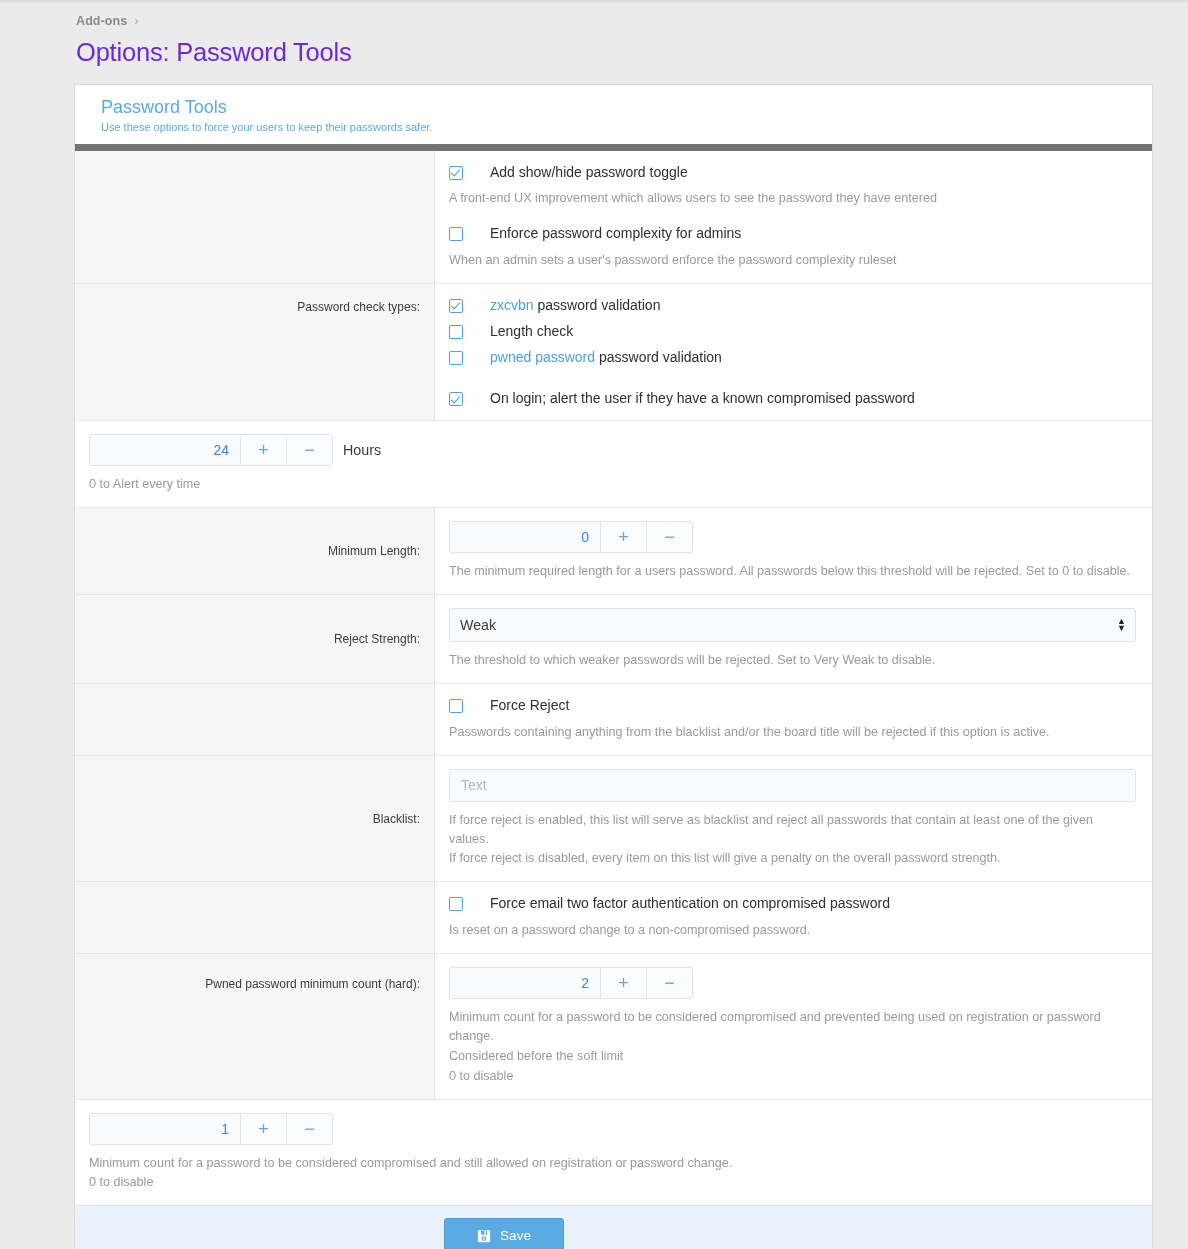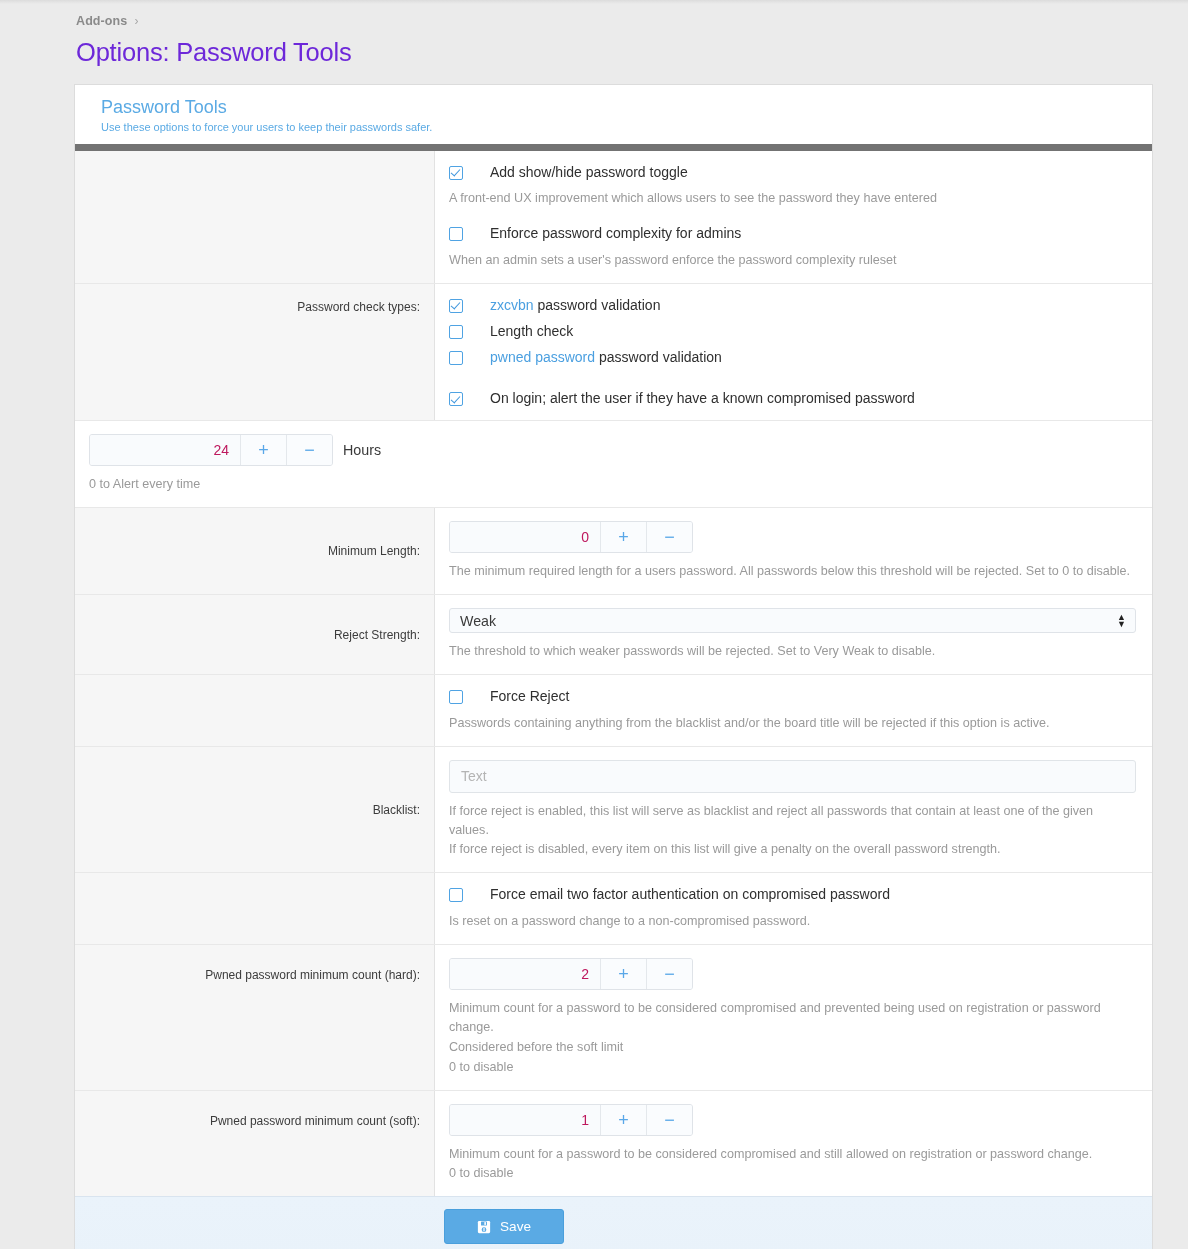--- a/index.html
+++ b/index.html
@@ -138,21 +138,21 @@
     height: 32px;
   }
   .stepper .val {
     width: 150px;
     text-align: right;
     padding: 0 11px;
     border: none;
     background: #f9fbfd;
     font-family: "Liberation Sans", sans-serif;
     font-size: 14px;
-    color: #be185d;
+    color: #3b82f6;
     outline: none;
     line-height: 30px;
   }
   .stepper .btn {
     width: 46px;
     border-left: 1px solid #e4e8ec;
     background: #fafcfe;
     color: #59a7e8;
     font-size: 18px;
     display: flex;
@@ -167,21 +167,21 @@
     font-size: 14.3px;
     color: #3a3a3a;
     vertical-align: middle;
   }
   .stepwrap { display: flex; align-items: center; }
   
   select.sel {
     -webkit-appearance: none;
     appearance: none;
     width: 100%;
-    height: 25px;
+    height: 34px;
     border: 1px solid #dfe3e8;
     border-radius: 3px;
     background: #f9fbfd;
     padding: 0 26px 0 10px;
     font-family: "Liberation Sans", sans-serif;
     font-size: 14.2px;
     color: #3a3a3a;
     outline: none;
   }
   .selwrap { position: relative; }
@@ -395,23 +395,20 @@
               <div class="btn">−</div>
             </div>
           </div>
           <div class="help">Minimum count for a password to be considered compromised and prevented being used on registration or password change.</div>
           <div class="help tight" style="margin-top:1px;">Considered before the soft limit</div>
           <div class="help tight" style="margin-top:1px;">0 to disable</div>
         </div>
       </div>
 
       <div class="row">
-        <div class="lab" style="align-items:flex-start;padding-top:22px;">
-            <span class="labtxt">Pwned password minimum count (soft):</span>
-          </div>
         <div class="field">
           <div class="stepwrap">
             <div class="stepper">
               <input class="val" value="1" style="">
               <div class="btn">+</div>
               <div class="btn">−</div>
             </div>
           </div>
           <div class="help">Minimum count for a password to be considered compromised and still allowed on registration or password change.</div>
           <div class="help tight" style="margin-top:1px;">0 to disable</div>

